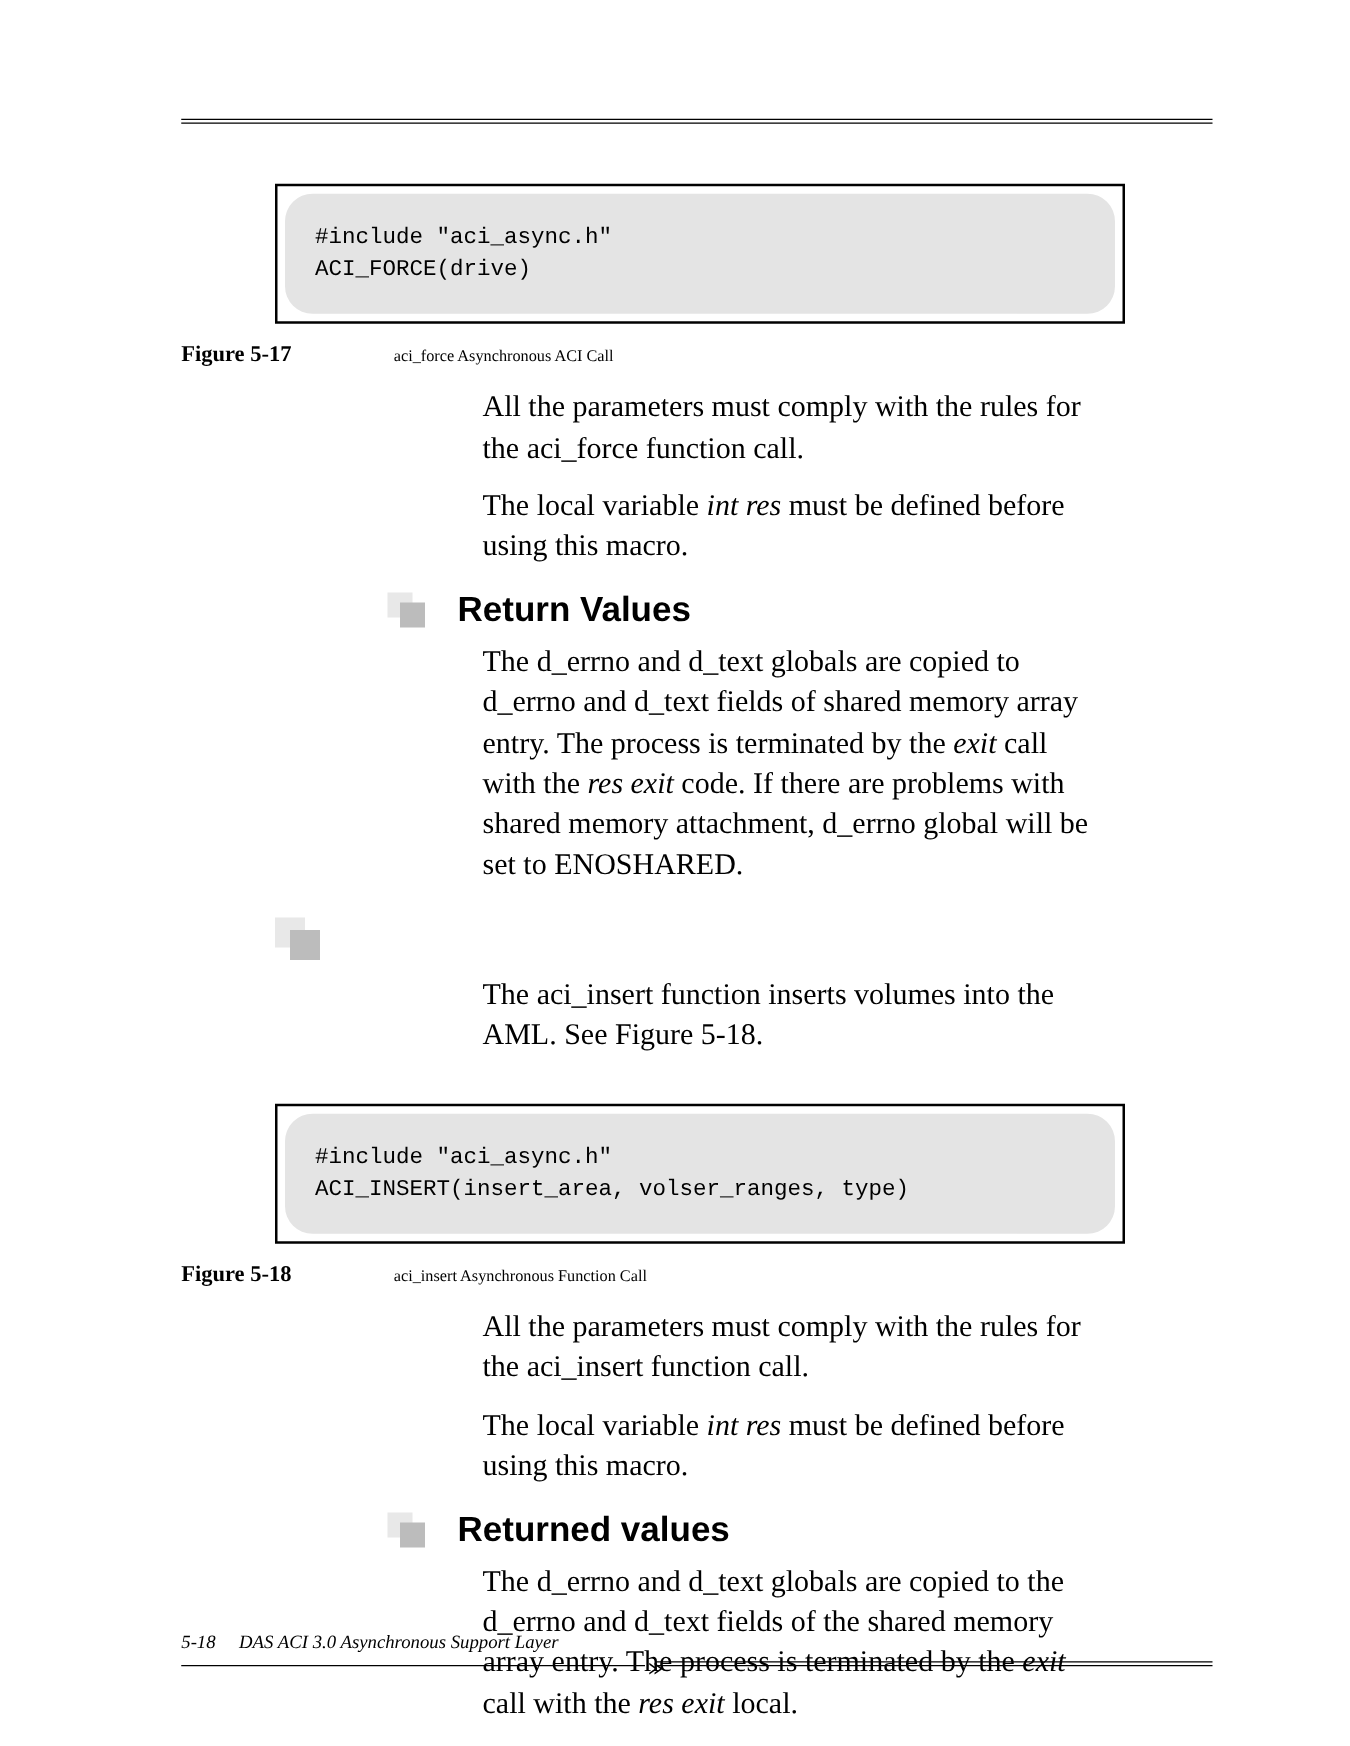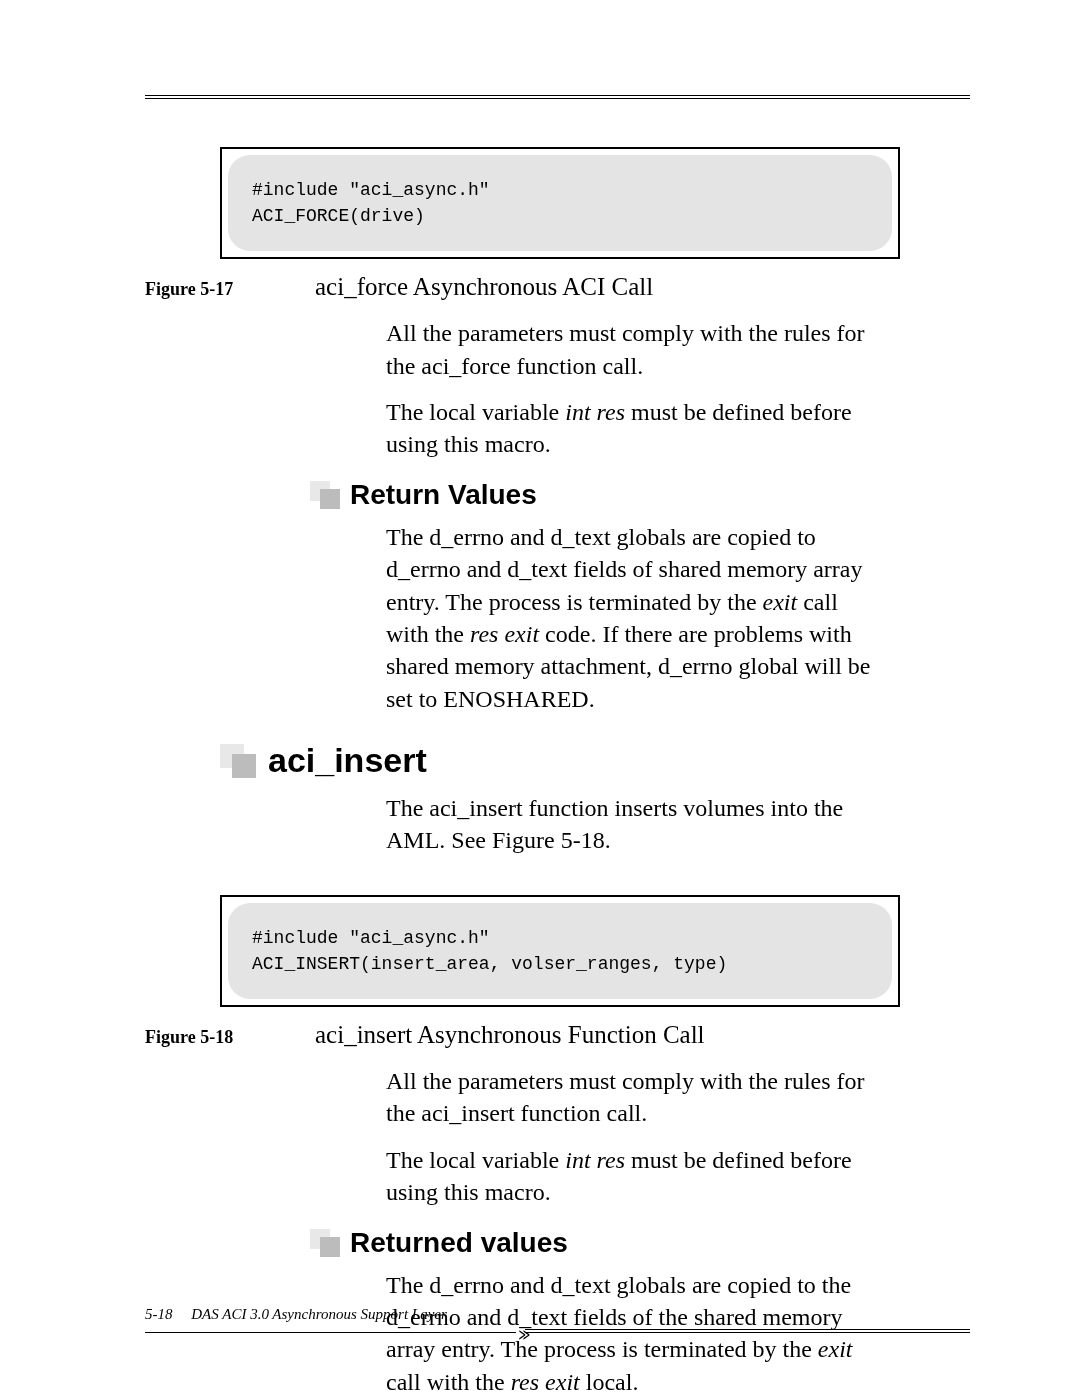--- a/index.html
+++ b/index.html
@@ -40,36 +40,36 @@
     color: #000;
   }
 
   .fig-row {
     display: flex;
     align-items: baseline;
     margin-bottom: 16px;
     margin-left: -75px;
   }
   .fig-label { font-weight: bold; font-size: 18px; width: 170px; flex: 0 0 170px; }
-  .fig-title { font-size: 25px; }
+  .fig-title { font-size: 13px; }
 
   .body-col {
     width: 500px;
     margin-left: 166px;
     font-size: 24px;
     line-height: 1.35;
   }
   .body-col p { margin-bottom: 14px; }
   em { font-style: italic; }
 
   .sub-heading {
     display: flex;
     align-items: center;
     margin: 18px 0 10px 90px;
-    gap: 10px;
+    gap: 26px;
   }
   .sub-heading .sq-wrap { position: relative; width: 30px; height: 28px; }
   .sub-heading .sq-wrap .a { position:absolute; left:0; top:0; width:20px; height:20px; background:#e8e8e8; }
   .sub-heading .sq-wrap .b { position:absolute; left:10px; top:8px; width:20px; height:20px; background:#bcbcbc; }
   .sub-heading h3 {
     font-family: Arial, Helvetica, sans-serif;
     font-weight: bold;
     font-size: 28px;
   }
 
@@ -156,21 +156,20 @@
       <p>
         <span>The d_errno and d_text globals are copied to d_errno and d_text fields of shared memory array entry. The process is terminated by the </span><em>exit</em><span> call with the </span><em>res exit</em><span> code. If there are problems with shared memory attachment, d_errno global will be set to ENOSHARED.</span>
       </p>
     </div>
 
     <div class="sec-heading">
       <div class="sq-wrap">
           <div class="a"></div>
           <div class="b"></div>
         </div>
-      <h2>aci_insert</h2>
     </div>
 
     <div class="body-col">
       <p><span>The aci_insert function inserts volumes into the AML. See Figure 5-18.</span></p>
     </div>
 
     <div style="height:24px"></div>
 
     <div class="code-frame">
       <div class="code-box">#include "aci_async.h"

